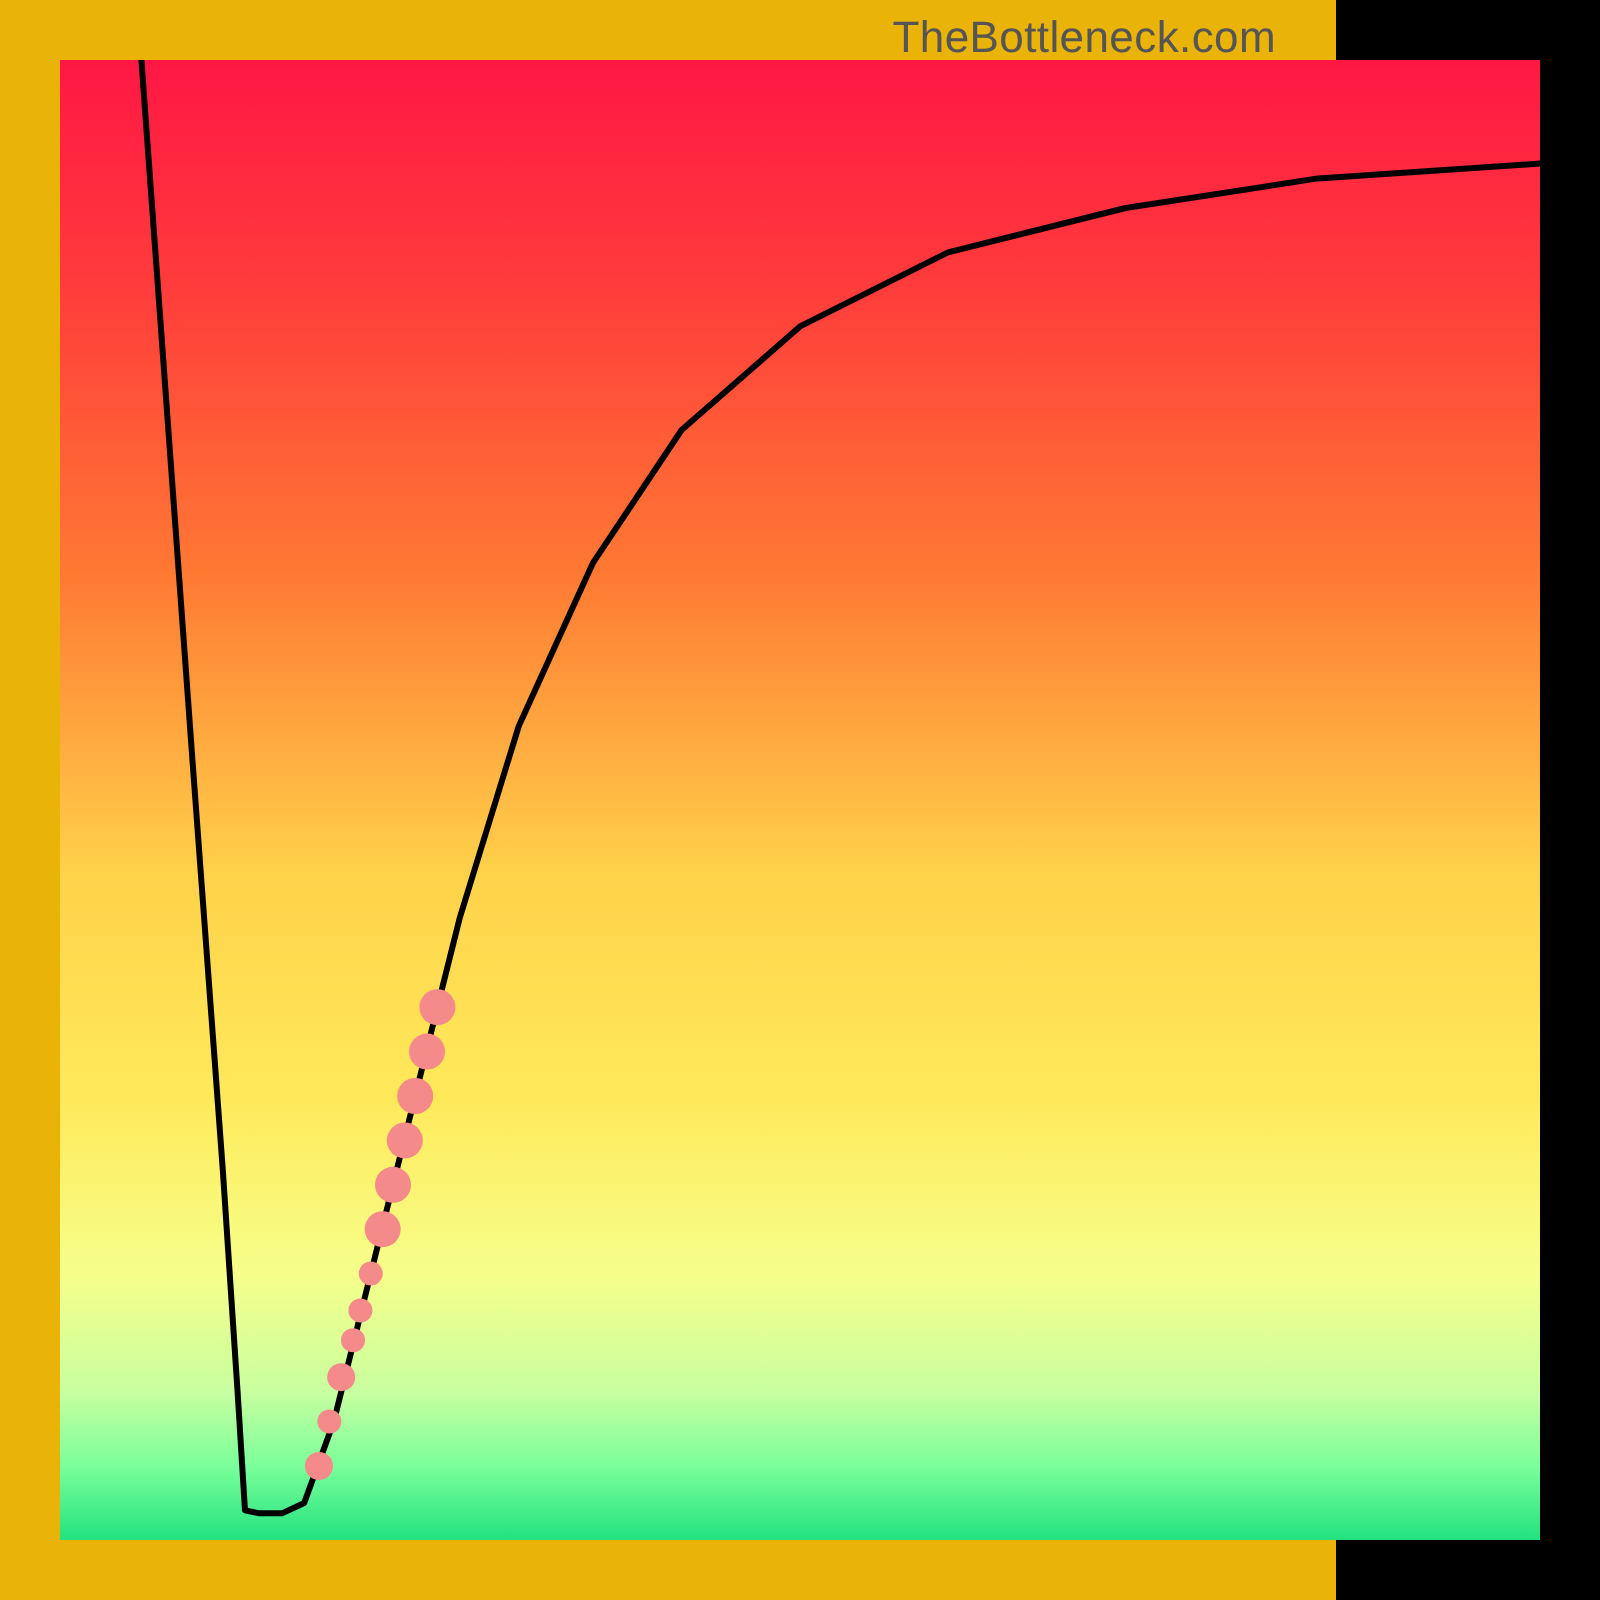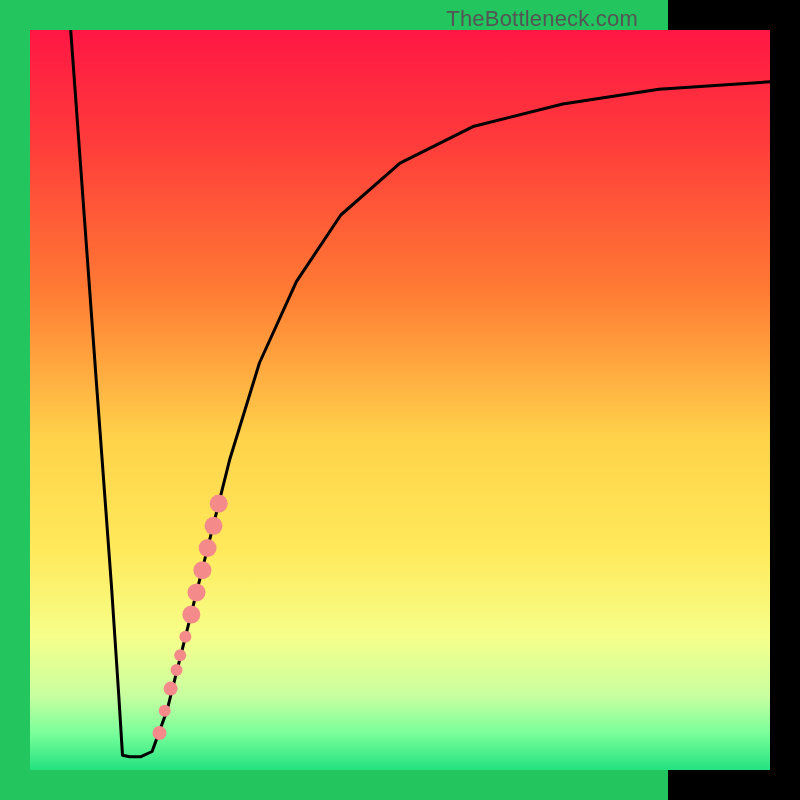--- a/index.html
+++ b/index.html
@@ -2,21 +2,21 @@
 <html><head>
 <meta charset="utf-8">
 <style>
   * { margin: 0; padding: 0; box-sizing: border-box; }
   html, body { width: 800px; height: 800px; overflow: hidden; }
   body { background: #000; font-family: Arial, sans-serif; }
   .frame {
     position: relative;
     width: 668px;
     height: 800px;
-    background: #22c55e;
+    background: #eab308;
   }
   .plot-area {
     position: absolute;
     left: 30px;
     top: 30px;
     width: 740px;
     height: 740px;
   }
   .watermark {
     position: absolute;

